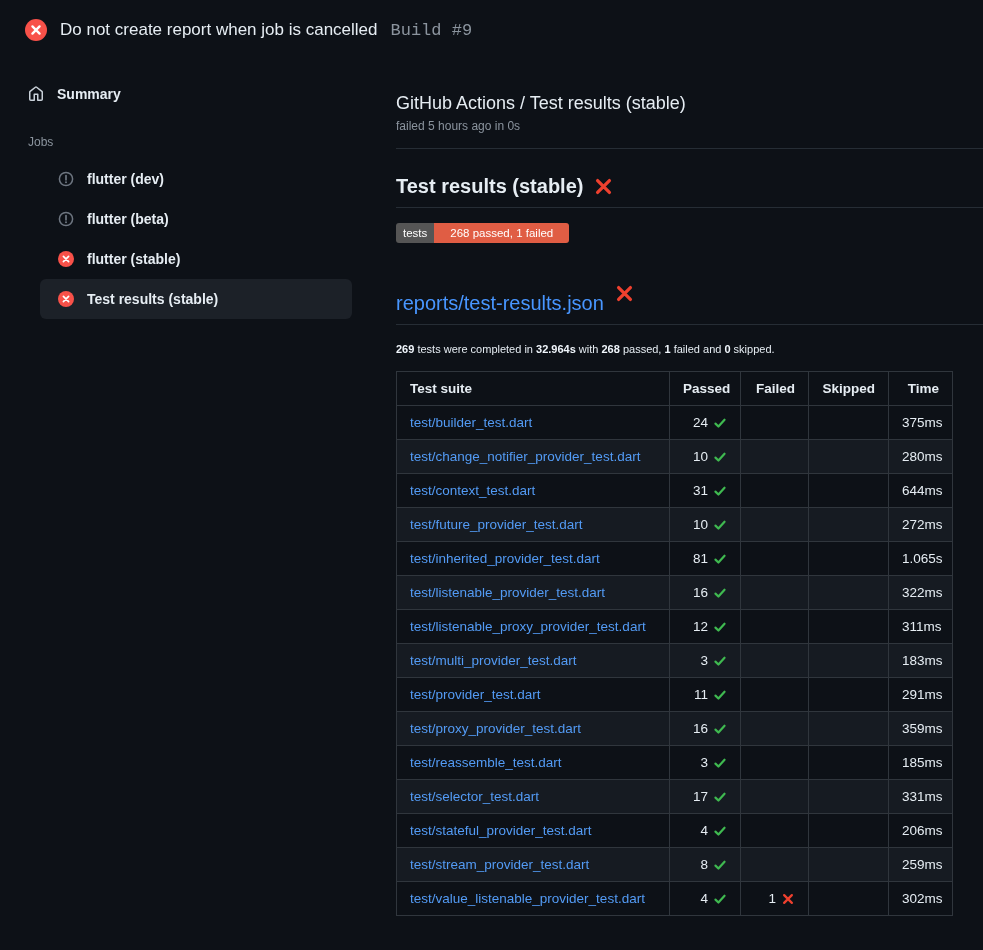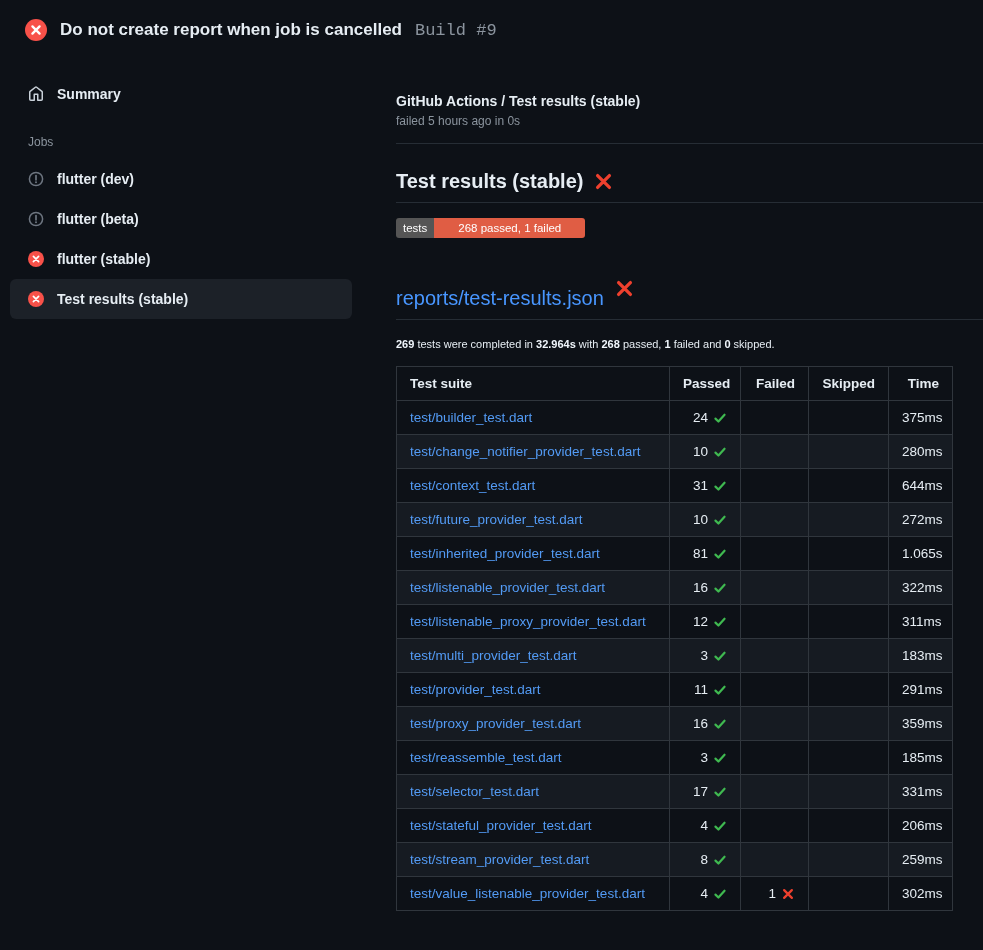--- a/index.html
+++ b/index.html
@@ -20,46 +20,46 @@
   *{box-sizing:border-box;}
   html,body{margin:0;padding:0;}
   body{
     width:983px;height:950px;overflow:hidden;
     background:var(--page-bg);
     color:var(--text-primary);
     font-family:"Liberation Sans","DejaVu Sans",sans-serif;
   }
   
   .app-header{height:56px;display:flex;align-items:center;gap:13px;padding:4px 24px 0 25px;}
-  .header-title{font-size:17px;font-weight:700;margin:0;}
+  .header-title{font-size:17px;font-weight:400;margin:0;}
   .header-build{font-size:17px;font-weight:400;color:var(--text-muted);font-family:Liberation Mono, monospace;}
   
   .layout{display:flex;align-items:flex-start;}
   .sidebar{flex:0 0 390px;width:390px;padding-top:22px;}
   .summary-item{display:flex;align-items:center;gap:13px;margin:0 38px 0 10px;
     padding:8px 18px;border-radius:6px;font-size:14px;font-weight:600;cursor:pointer;}
   .jobs-label{color:var(--text-muted);font-size:12px;padding:25px 28px 10px 28px;}
-  .jobs{display:flex;flex-direction:column;gap:0;}
+  .jobs{display:flex;flex-direction:column;gap:0;padding-left:30px;}
   .job-item{display:flex;align-items:center;gap:13px;margin:0 38px 0 10px;
     padding:10px 18px;border-radius:6px;font-size:14px;font-weight:600;cursor:pointer;height:40px;}
   .job-item.selected{background:var(--panel-selected-bg);}
   .ico{flex:0 0 16px;}
   
   .main{flex:1 1 auto;padding:37px 0 0 6px;min-width:0;}
-  .run-title{font-size:14px;font-weight:700;}
+  .run-title{font-size:18px;font-weight:400;}
   .run-meta{font-size:12px;color:var(--text-muted);margin-top:5px;}
   .divider{border-bottom:1px solid var(--divider);margin-top:15px;}
   .section-h{display:flex;align-items:center;gap:11px;margin:26px 0 0 0;
     font-size:20px;font-weight:700;padding-bottom:9px;border-bottom:1px solid var(--divider);}
   .section-h.report{margin-top:29px;}
   .report-link{color:var(--heading-link-blue);text-decoration:none;font-weight:400;margin-top:20px;}
   .badge{display:inline-flex;margin-top:15px;font-size:11.5px;line-height:20px;
     border-radius:3px;overflow:hidden;color:#ffffff;}
   .badge .b-label{background:var(--badge-label-bg);padding:0 7px;}
-  .badge .b-value{background:var(--badge-value-bg);padding:0 24px;}
+  .badge .b-value{background:var(--badge-value-bg);padding:0 16px;}
   .summary-line{margin:18px 0 16px 0;font-size:11px;}
   .summary-line strong{font-weight:700;color:#f0f6fc;}
   
   table.results{border-collapse:collapse;table-layout:fixed;width:556px;font-size:13.5px;}
   .results th,.results td{border:1px solid var(--border);padding:6px 13px;height:34px;overflow:hidden;white-space:nowrap;}
   .results th{font-weight:700;text-align:right;}
   .results th:first-child{text-align:left;}
   .results tbody tr:nth-child(even){background:#161b22;}
   .c-suite{text-align:left;}
   .c-num,.c-time{text-align:right;}

